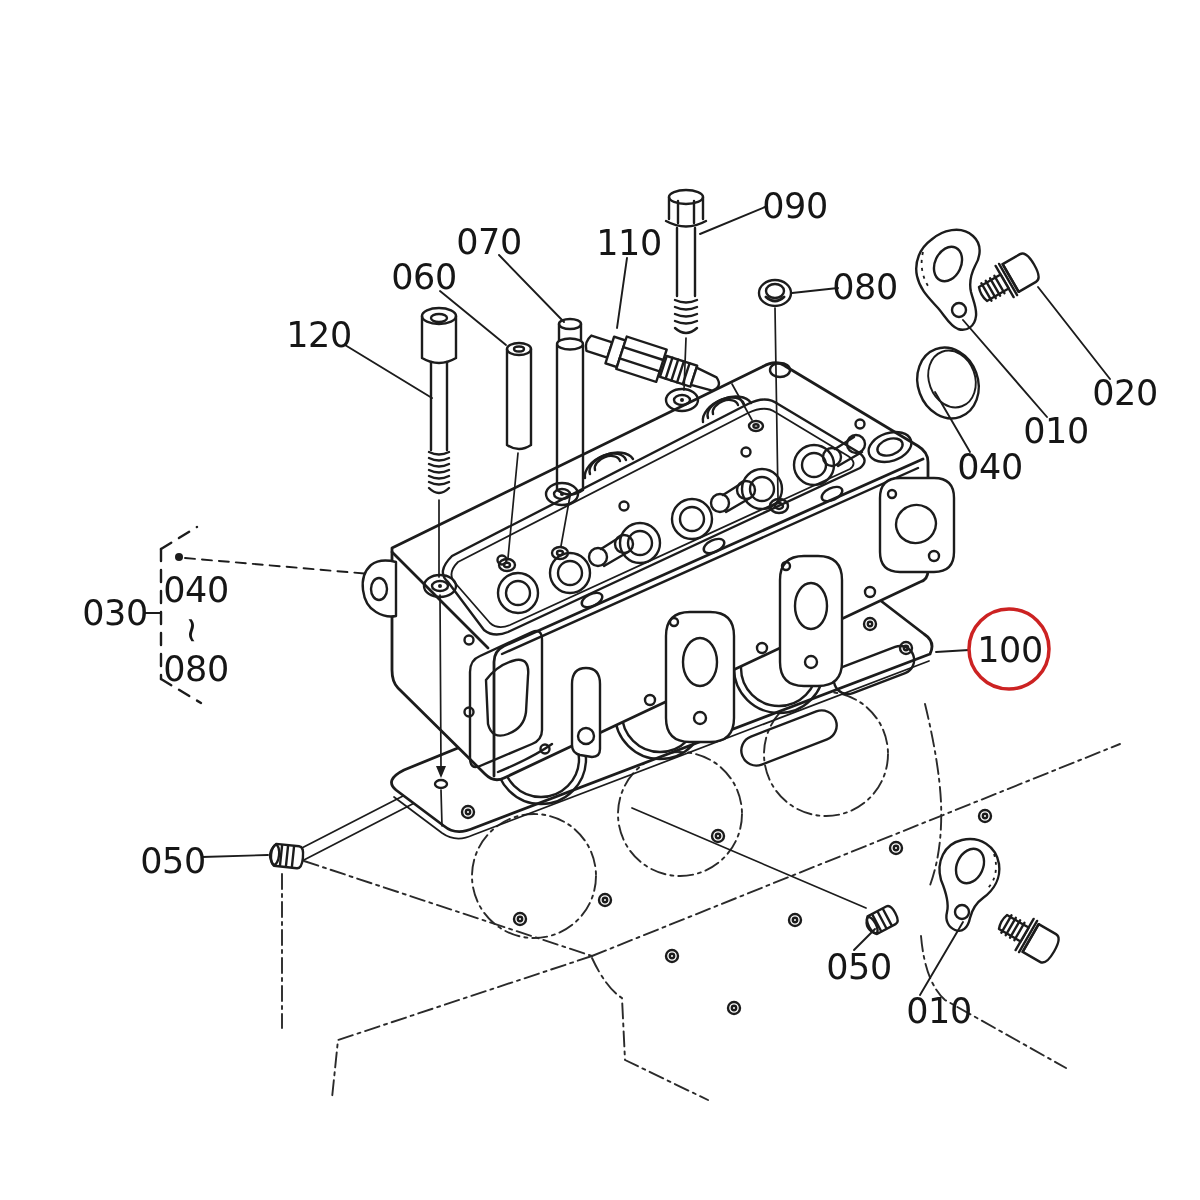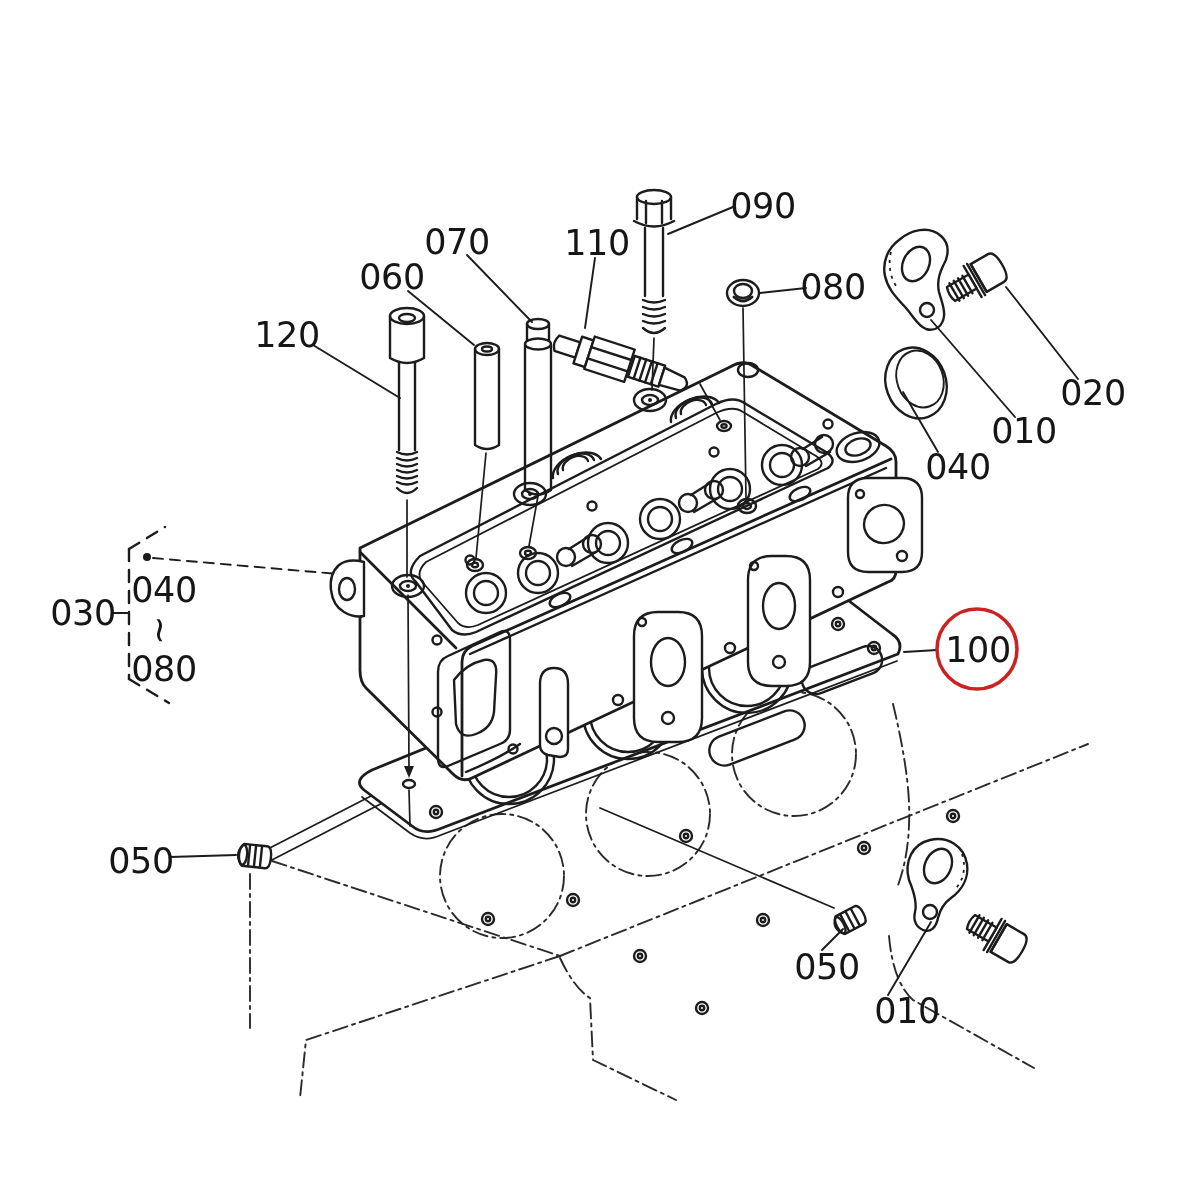--- a/index.html
+++ b/index.html
@@ -1,17 +1,17 @@
 <!DOCTYPE html>
 <html><head>
 <meta charset="utf-8">
 <style>
   html,body{margin:0;padding:0;background:#ffffff;}
   body{width:1200px;height:1200px;font-family:"DejaVu Sans","Liberation Sans",sans-serif;}
-  #stage{width:1124px;height:1200px;position:relative;}
+  #stage{width:1124px;height:1200px;position:relative;padding-left:32px;}
   svg{display:block;}
   .ink{stroke:#1c1c1c;fill:none;stroke-width:2.4;stroke-linecap:round;stroke-linejoin:round;}
   .ink3{stroke:#1c1c1c;fill:none;stroke-width:2.8;stroke-linecap:round;stroke-linejoin:round;}
   .thin{stroke:#1c1c1c;fill:none;stroke-width:1.7;stroke-linecap:round;}
   .leader{stroke:#1c1c1c;fill:none;stroke-width:1.9;stroke-linecap:round;}
   .phantom{stroke:#2a2a2a;fill:none;stroke-width:1.9;stroke-dasharray:15 5 3 5;stroke-linecap:round;}
   .dashed{stroke:#1c1c1c;fill:none;stroke-width:2.4;stroke-dasharray:12 9;stroke-linecap:round;}
   .dashlead{stroke:#1c1c1c;fill:none;stroke-width:1.9;stroke-dasharray:10 7;stroke-linecap:round;}
   .whiteface{fill:#ffffff;stroke:#1c1c1c;stroke-width:2.8;stroke-linejoin:round;}
   .whitepart{fill:#ffffff;stroke:#1c1c1c;stroke-width:2.4;stroke-linejoin:round;}

